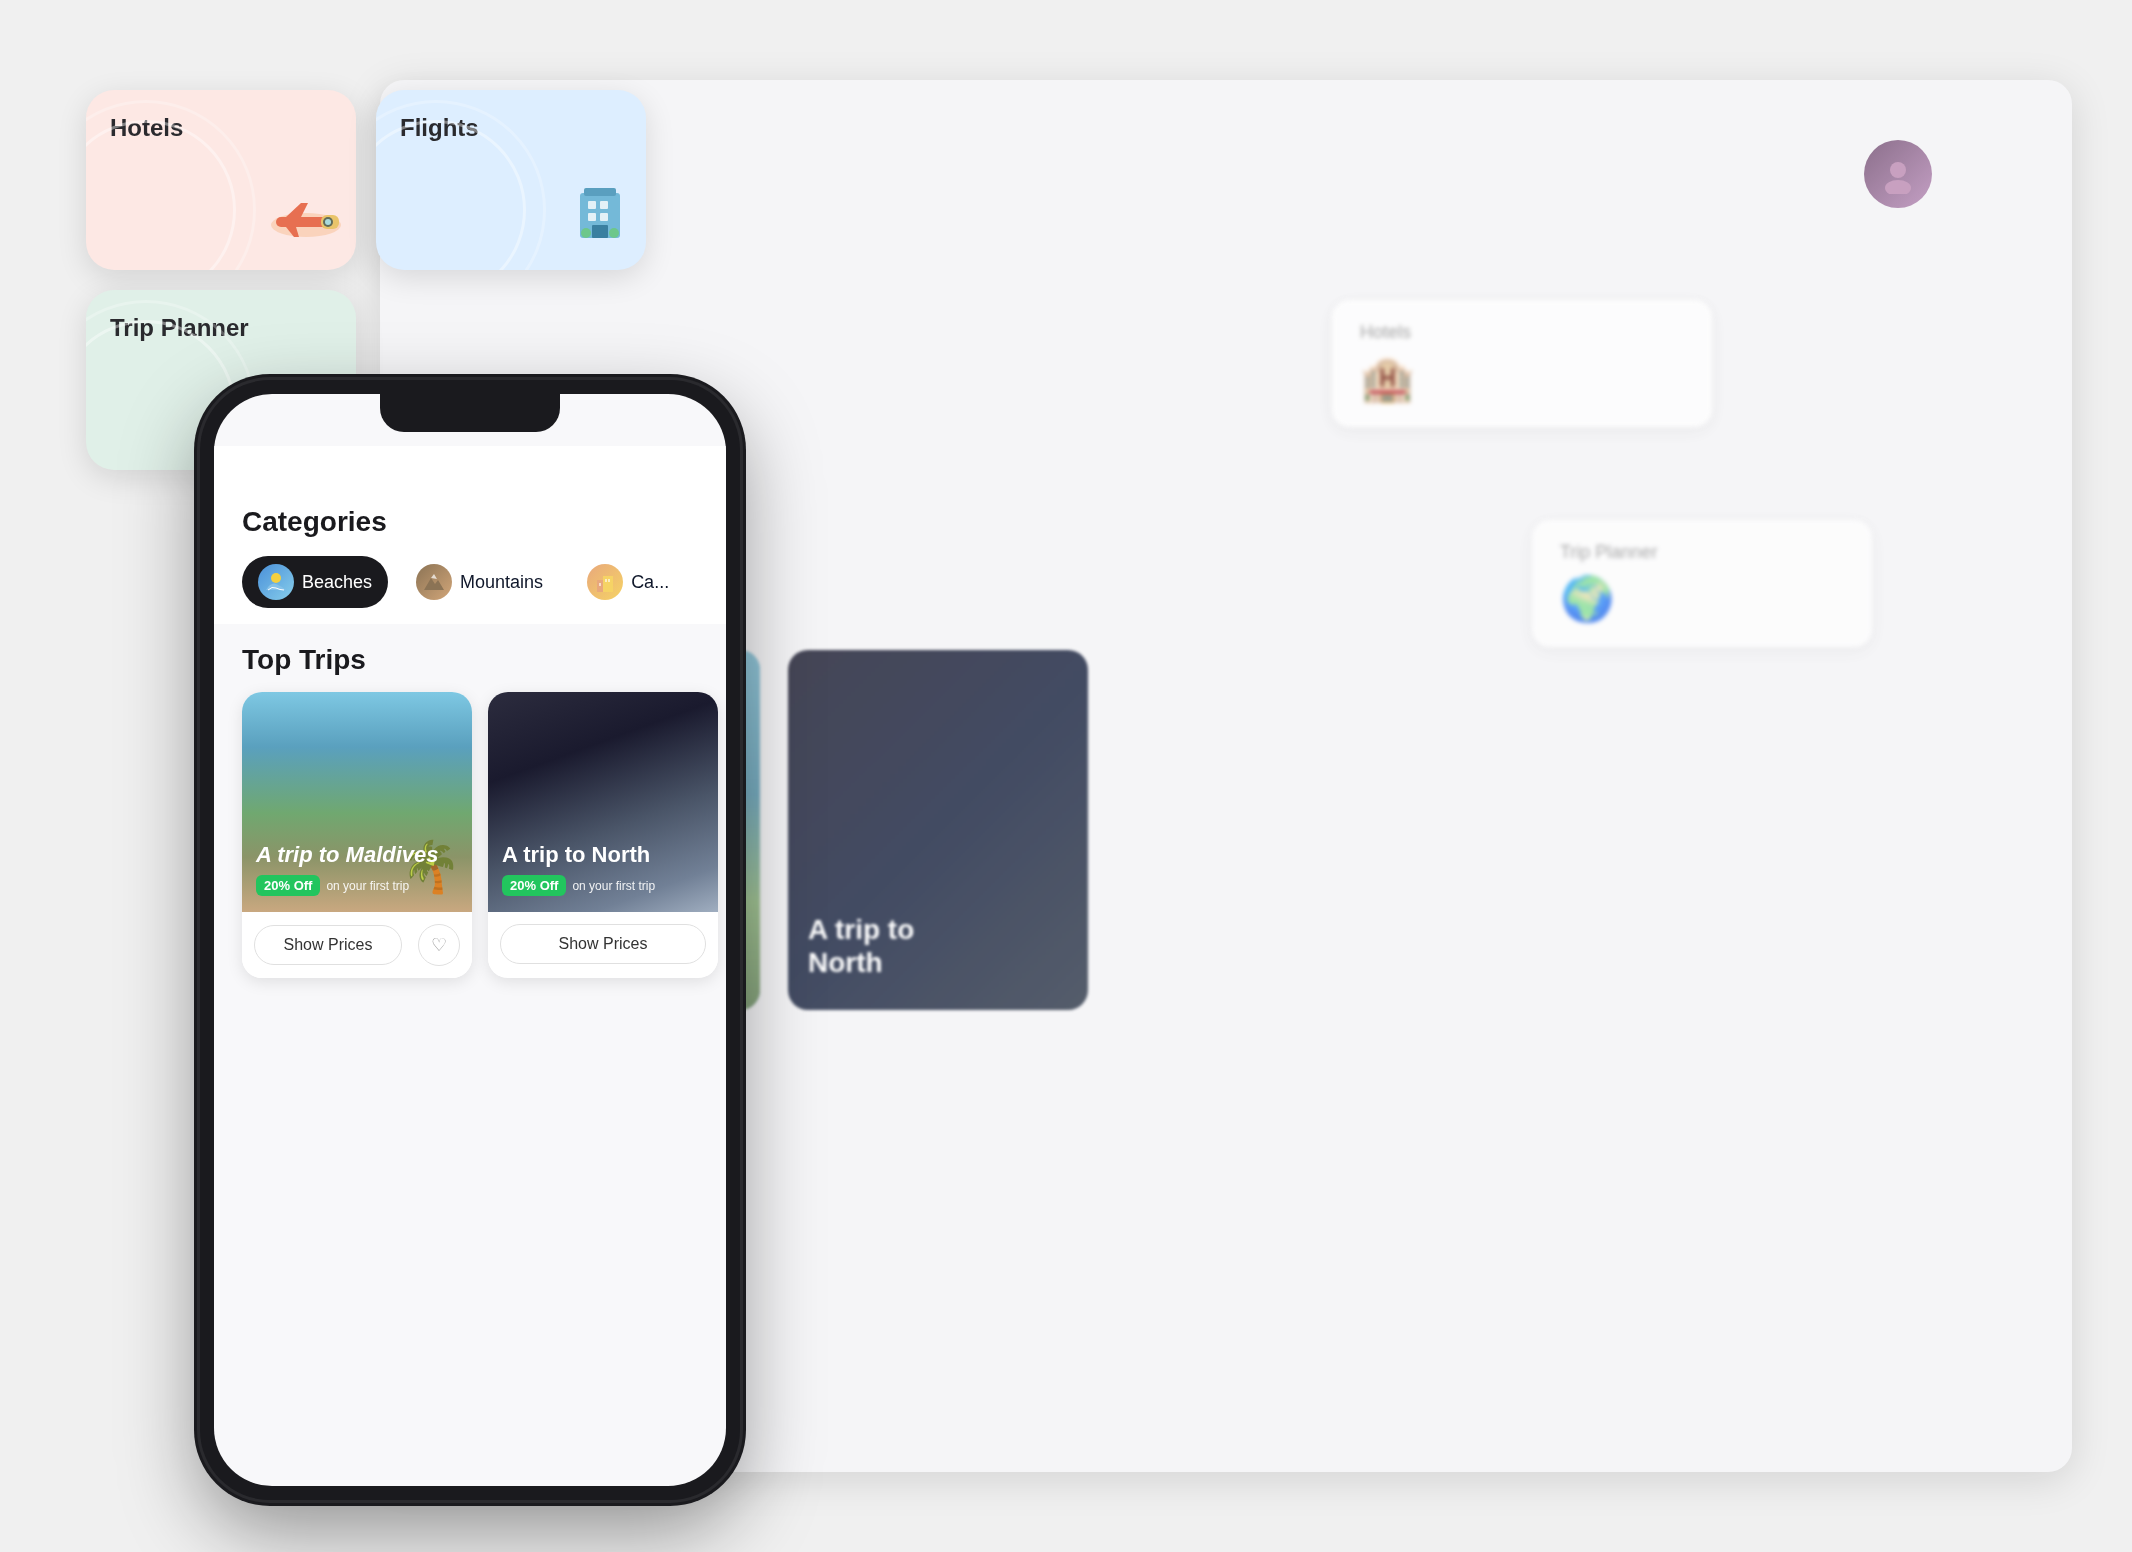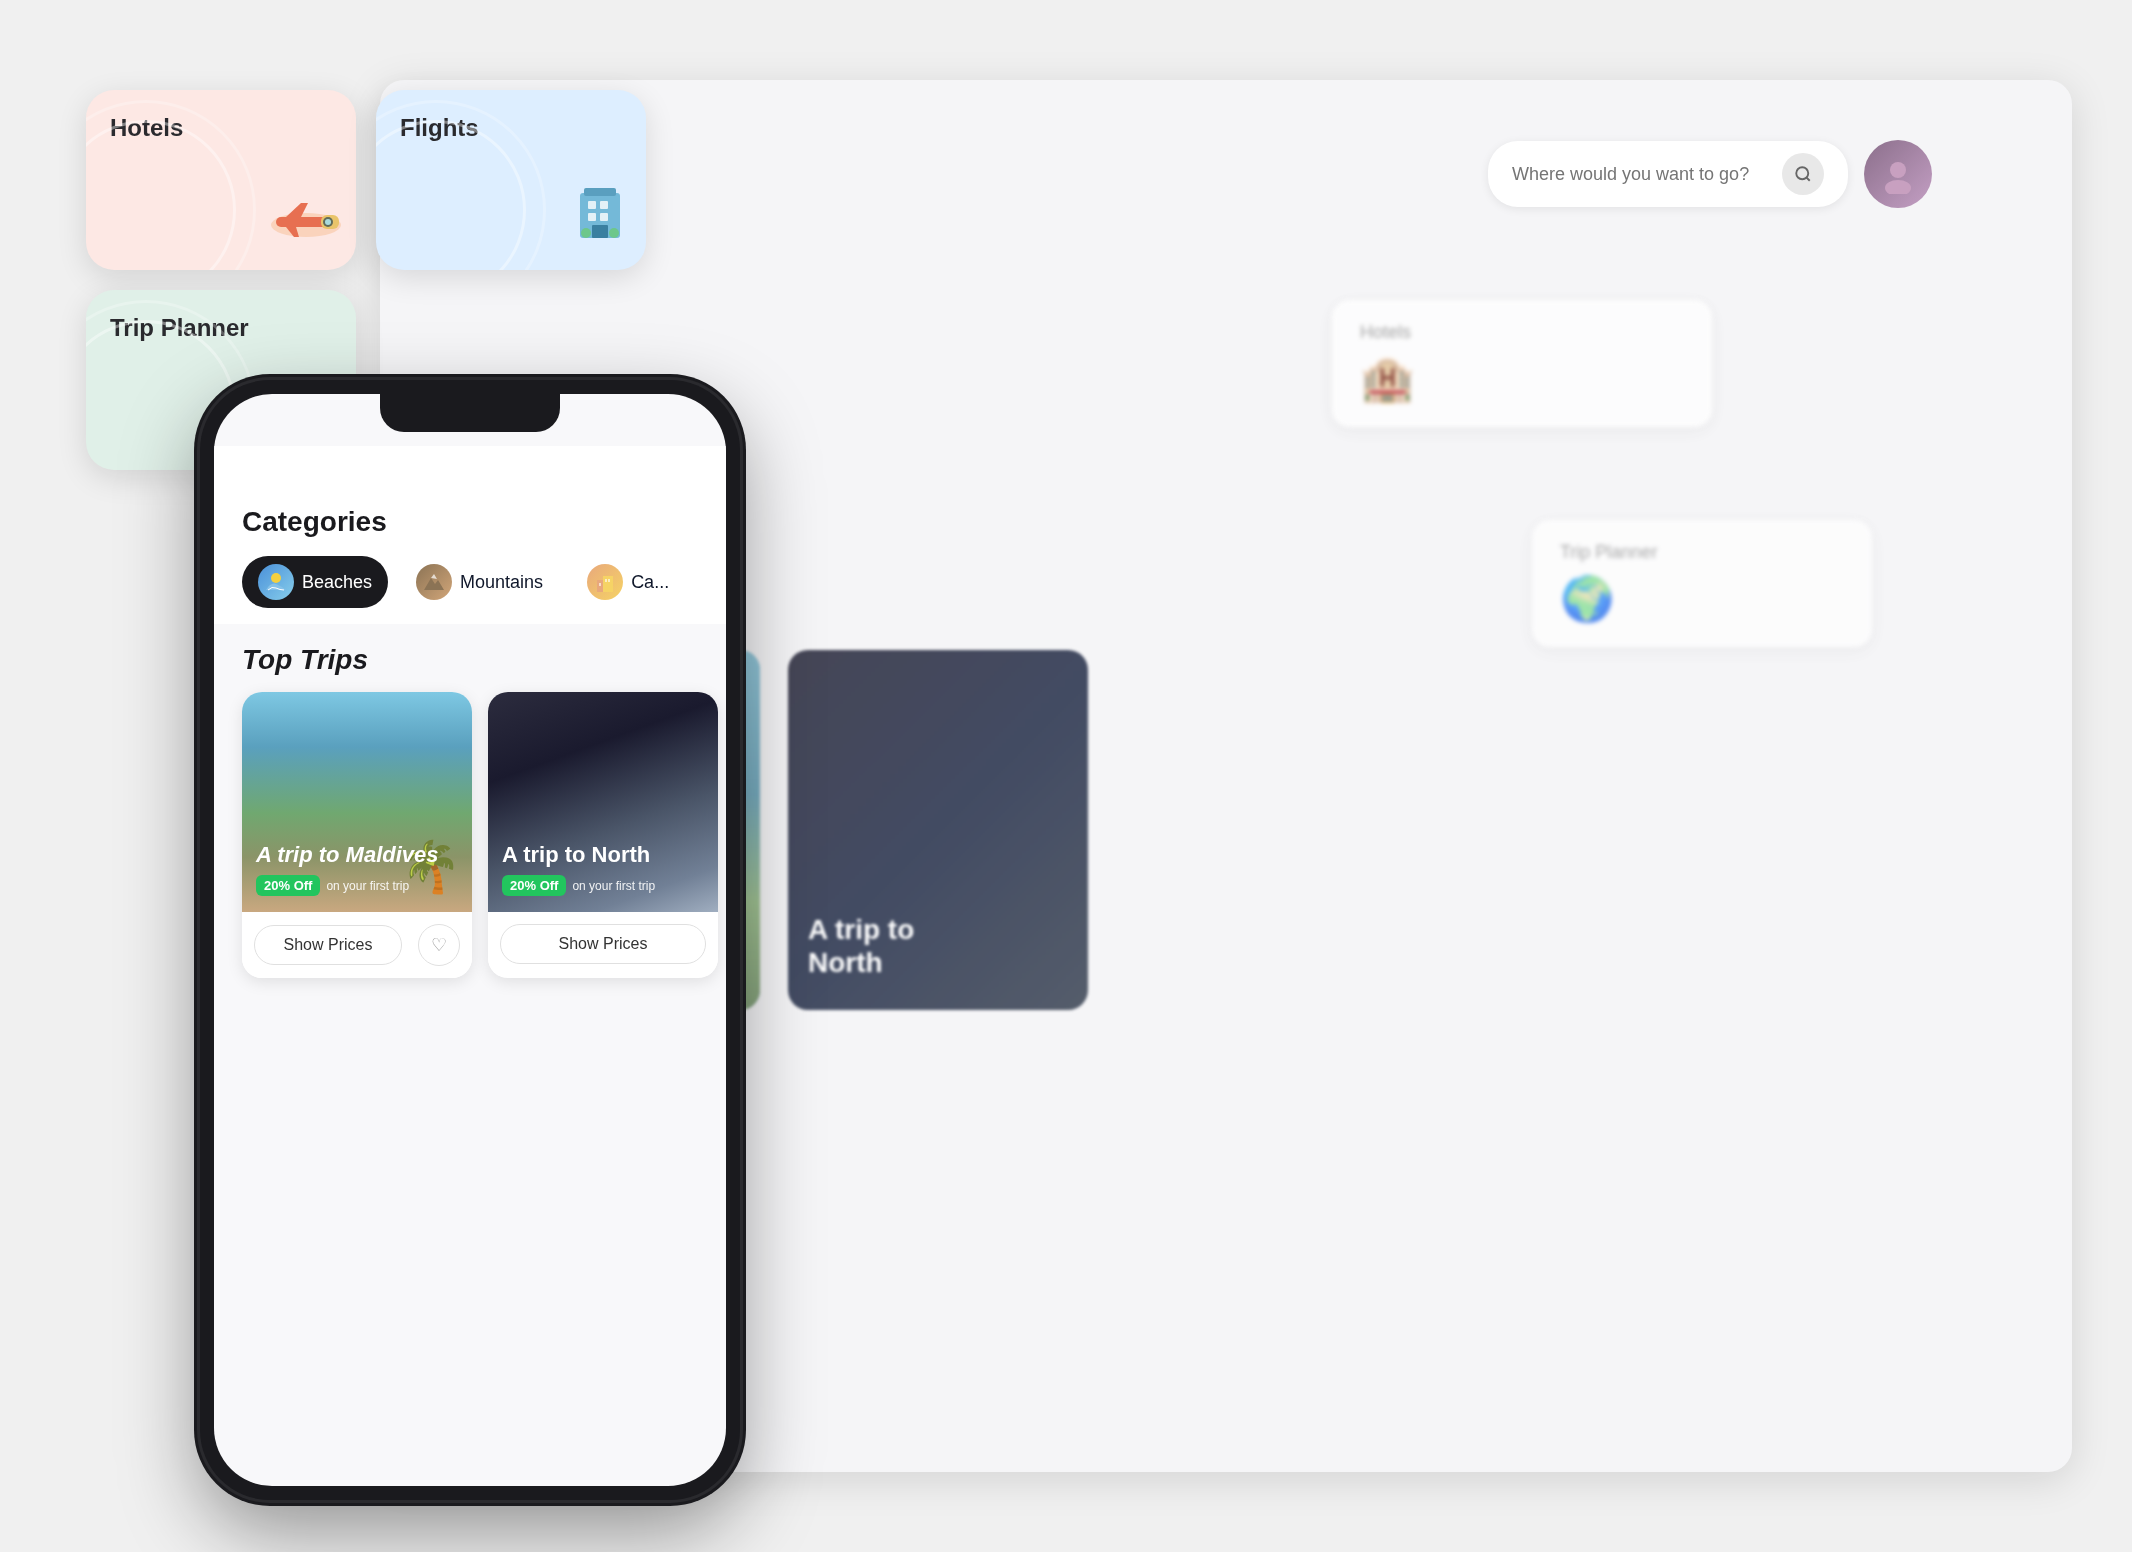--- a/index.html
+++ b/index.html
@@ -212,21 +212,20 @@
     .top-trips-section {
       padding: 20px 28px;
       background: #f8f8fa;
     }
 
     .top-trips-title {
       font-size: 28px;
       font-weight: 700;
       color: #1a1a1e;
       margin-bottom: 16px;
-      font-style: italic;
     }
 
     .trip-cards-scroll {
       display: flex;
       gap: 16px;
       overflow-x: visible;
     }
 
     .trip-card {
       width: 230px;
@@ -385,29 +384,20 @@
       opacity: 0.6;
     }
 
   </style>
 </head>
 <body>
 
 <div class="desktop-bg"></div>
 
 <div class="desktop-header">
-  <div class="desktop-search">
-    <input type="text" style="font-size: 18px; color: rgb(170, 170, 170);" placeholder="Where would you want to go?">
-    <div class="search-icon-circle">
-      <svg width="18" height="18" viewBox="0 0 24 24" fill="none" stroke="#666" stroke-width="2.5">
-        <circle cx="11" cy="11" r="8"></circle>
-          <path d="m21 21-4.35-4.35"></path>
-      </svg>
-    </div>
-  </div>
   <div class="avatar-circle">
     <svg width="40" height="40" viewBox="0 0 40 40" fill="none">
       <circle cx="20" cy="16" r="8" fill="#c8a0c0"></circle>
       <ellipse cx="20" cy="34" rx="13" ry="8" fill="#c8a0c0"></ellipse>
     </svg>
   </div>
 </div>
 
 <div class="bg-card-hotels">
   <div class="bg-card-title">Hotels</div>

